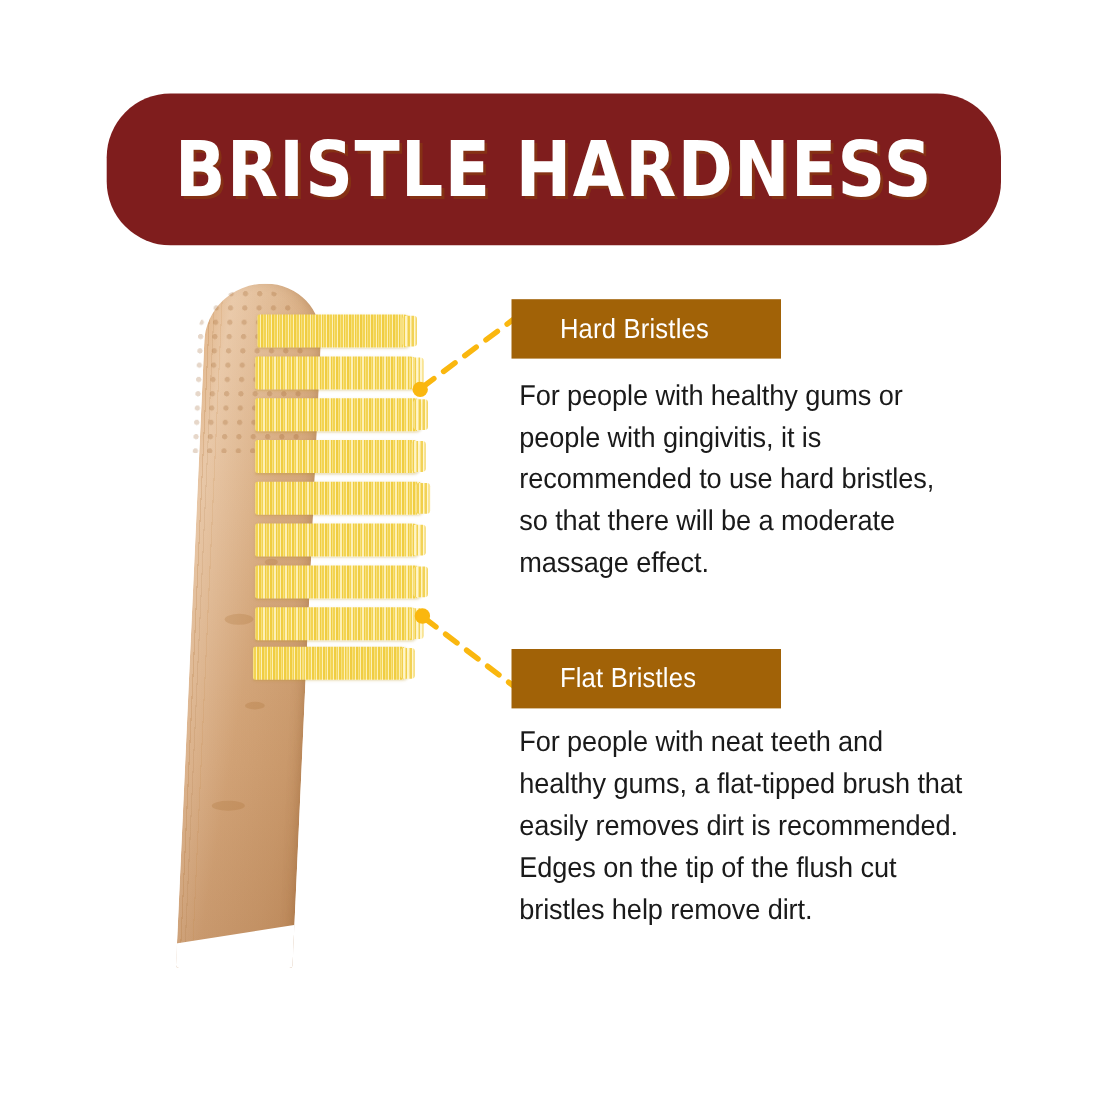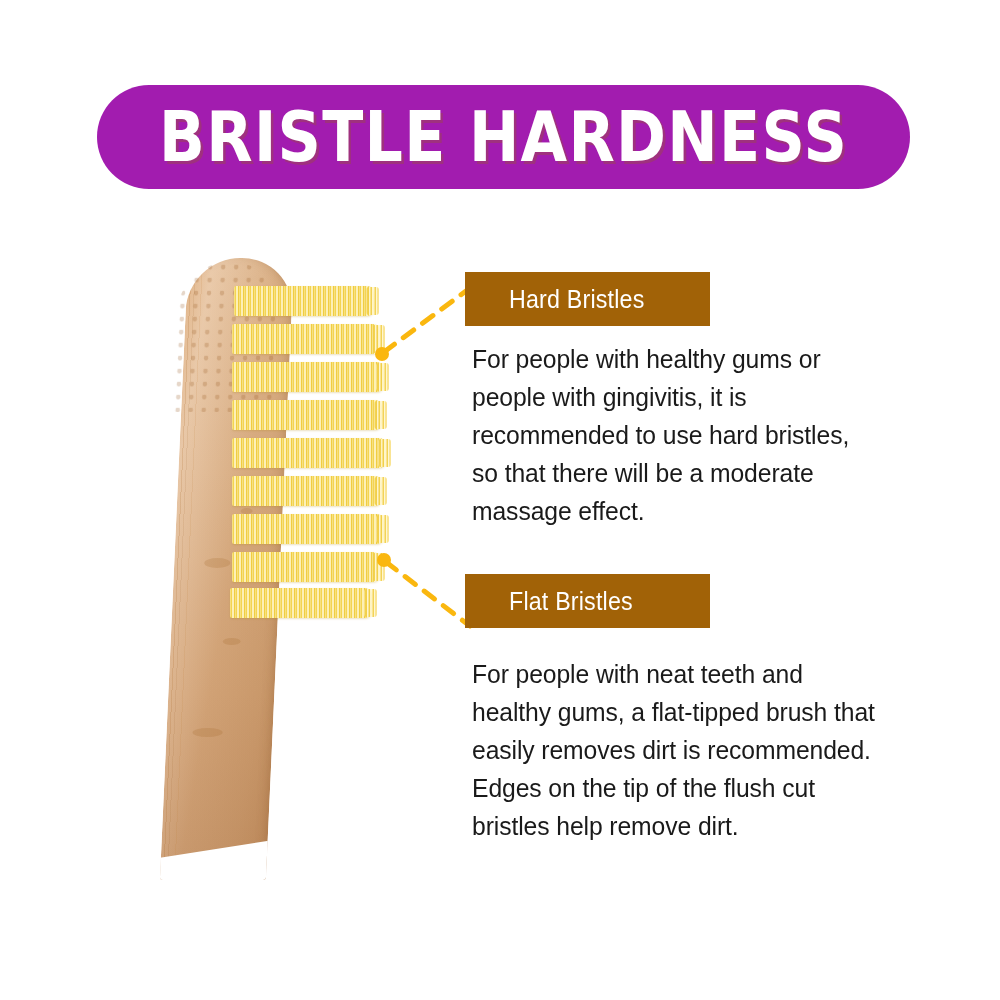--- a/index.html
+++ b/index.html
@@ -15,22 +15,22 @@
     font-family: "Liberation Sans", sans-serif;
     -webkit-font-smoothing: antialiased;
   }
 
   
   #title-pill {
     position: absolute;
     left: 97px;
     top: 85px;
     width: 813px;
-    height: 104px;
-    background: #a21caf;
+    height: 138px;
+    background: #7f1d1d;
     border-radius: 58px;
     display: flex;
     align-items: center;
     justify-content: center;
   }
   #title-text {
     font-family: "DejaVu Sans", sans-serif;
     font-weight: 700;
     font-size: 70px;
     letter-spacing: 1.5px;
@@ -157,21 +157,21 @@
     font-family: "Liberation Sans", sans-serif;
     font-size: 25px;
     font-weight: 400;
     color: #ffffff;
     letter-spacing: 0.2px;
     transform: scaleX(0.93);
     transform-origin: left center;
     white-space: nowrap;
   }
   #label-hard { top: 272px; }
-  #label-flat { top: 574px; }
+  #label-flat { top: 590px; }
 
   .body-text {
     position: absolute;
     left: 472px;
     font-family: "Liberation Sans", sans-serif;
     font-size: 26px;
     line-height: 38px;
     color: #1a1a1a;
     transform: scaleX(0.95);
     transform-origin: left top;

